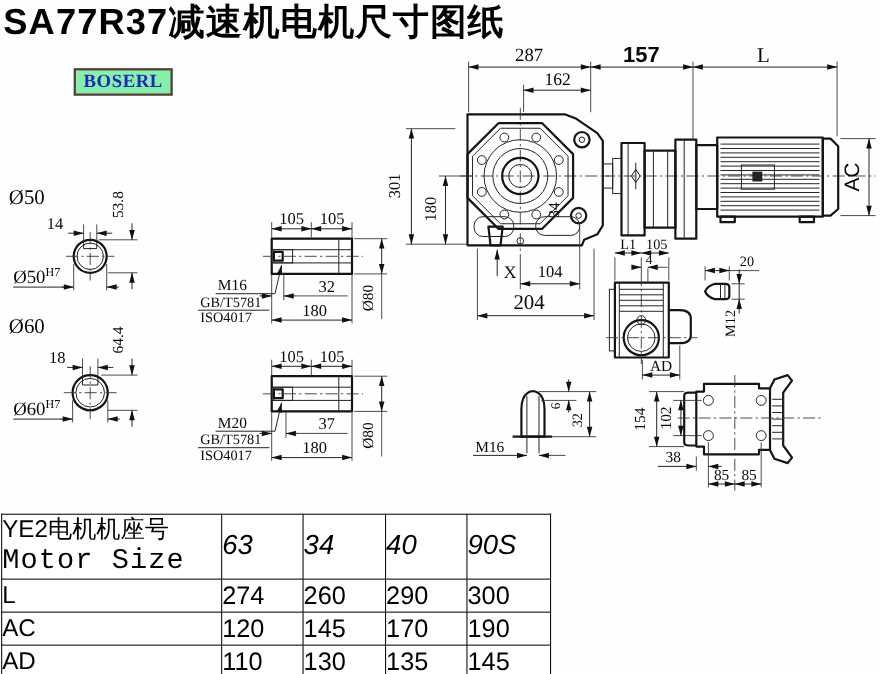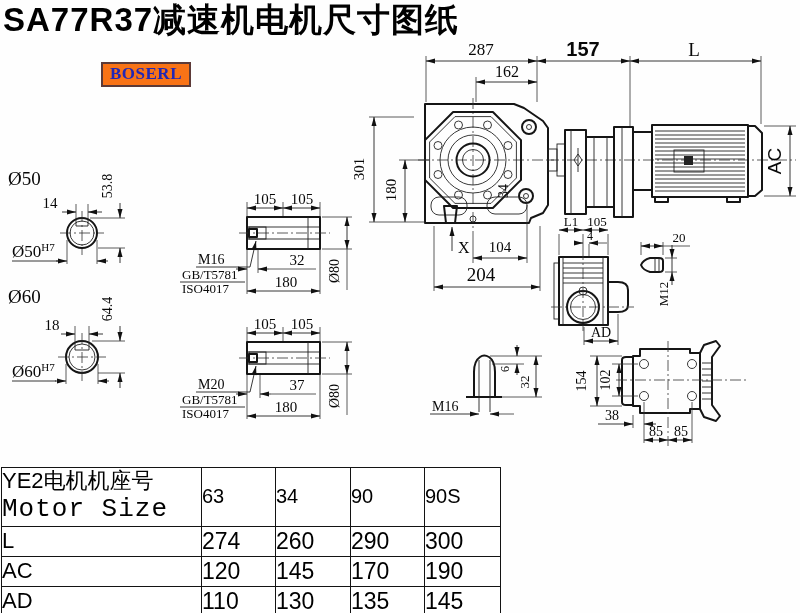--- a/index.html
+++ b/index.html
@@ -1,35 +1,35 @@
 <!DOCTYPE html>
 <html><head>
 <meta charset="utf-8">
 <style>
   html,body{margin:0;padding:0;}
   body{width:800px;height:613px;position:relative;background:#fefefe;font-family:"Liberation Sans",sans-serif;overflow:hidden;}
   #title{position:absolute;left:3px;top:-2px;font-size:33px;font-weight:700;color:#000;letter-spacing:1px;white-space:nowrap;font-family:"Liberation Sans",sans-serif;}
-  #logo{position:absolute;left:67px;top:62px;border:2px solid #5c3a38;color:#2227b5;background:#f97316;
-        font-family:"Liberation Serif",serif;font-size:17px;font-weight:700;padding:0px 7px 1px 7px;letter-spacing:.5px;margin-left:34px;}
+  #logo{position:absolute;left:67px;top:62px;border:2px solid #5c3a38;color:#2227b5;background:#86efac;
+        font-family:"Liberation Serif",serif;font-size:17px;font-weight:700;padding:0px 7px 1px 7px;letter-spacing:.5px;}
   svg.drawing{position:absolute;left:0;top:0;}
   
   .b{stroke:#151515;stroke-width:2;fill:none;stroke-linejoin:round;}
   .t{stroke:#222;stroke-width:0.9;fill:none;}
   .dl{stroke:#222;stroke-width:0.9;fill:none;}
   .xl{stroke:#333;stroke-width:0.8;fill:none;}
   .cl{stroke:#333;stroke-width:0.8;fill:none;stroke-dasharray:11 3 2 3;}
   text{fill:#080808;}
   .ts{font-family:"Liberation Serif",serif;}
   .sf{font-family:"Liberation Sans",sans-serif;}
   
   #dim-table{position:absolute;left:1px;top:467px;border-collapse:collapse;table-layout:fixed;background:#fff;}
   #dim-table td{border:1.7px solid #131313;text-align:left;vertical-align:middle;padding:0;color:#000;}
   #dim-table td.hdr{font-size:22px;line-height:1.2;}
   #dim-table .en{font-family:"Liberation Mono",monospace;font-size:26px;letter-spacing:1px;}
-  #dim-table td.col{font-size:20px;}
+  #dim-table td.col{font-size:25px;font-style:italic;}
   #dim-table td.lab{font-size:22px;}
   #dim-table td.val{font-size:23px;}
 </style>
 </head>
 <body>
 
 <div id="title">SA77R37减速机电机尺寸图纸</div>
 <div id="logo">BOSERL</div>
 
 <svg class="drawing" width="800" height="462" viewBox="0 0 800 462">
@@ -415,21 +415,21 @@
       <col style="width:76px">
     </colgroup>
   <tbody>
       <tr style="height:56px">
     <td class="hdr">
       <div>YE2电机机座号</div>
       <div class="en">Motor Size</div>
     </td>
     <td class="col">63</td>
     <td class="col">34</td>
-    <td class="col">90</td>
+    <td class="col">40</td>
     <td class="col">90S</td>
   </tr>
   <tr style="height:30px">
     <td class="lab">L</td>
     <td class="val">274</td>
     <td class="val">260</td>
     <td class="val">290</td>
     <td class="val">300</td>
   </tr>
   <tr style="height:30px">

